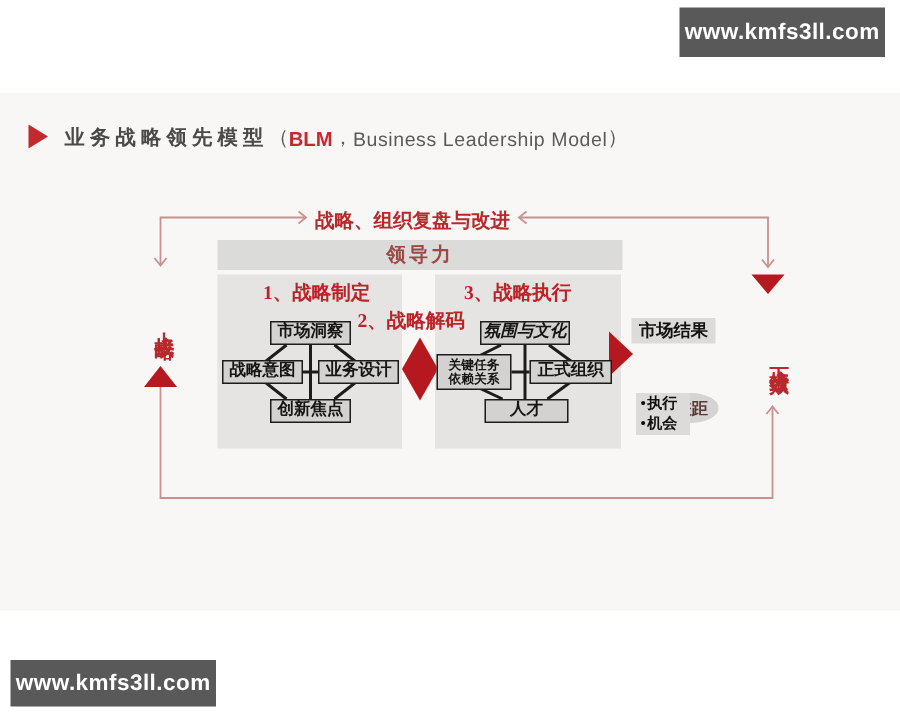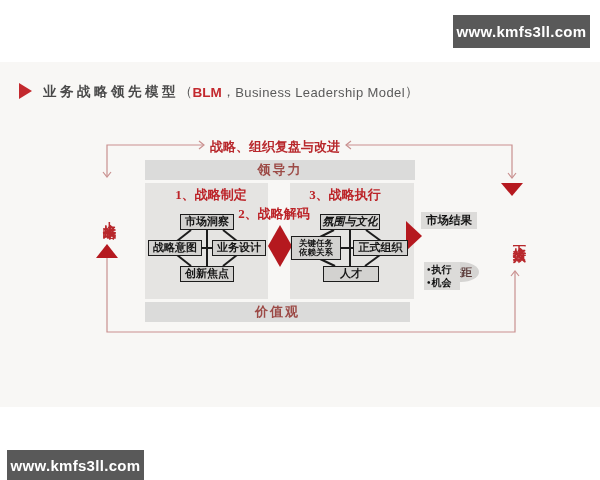--- a/index.html
+++ b/index.html
@@ -7,21 +7,21 @@
   #stage{
     position:relative;width:600px;height:480px;background:#ffffff;overflow:hidden;
     font-family:"Liberation Serif","DejaVu Serif",serif;
   }
   .abs{position:absolute;}
   
   .content-panel{left:0;top:62px;width:600px;height:345px;background:#f8f7f5;z-index:0;}
   
   .wm{background:#595959;color:#ffffff;display:flex;align-items:center;justify-content:center;
       font-family:"Liberation Sans","DejaVu Sans",sans-serif;font-weight:bold;font-size:15px;
-      letter-spacing:.3px;z-index:6;margin-top:10px;}
+      letter-spacing:.3px;z-index:6;}
   .wm-top{left:453px;top:5px;width:137px;height:33px;}
   .wm-bottom{left:7px;top:440px;width:137px;height:31px;}
   
   .title-tri{left:19px;top:83px;width:0;height:0;border-left:13px solid #c3292e;
              border-top:8px solid transparent;border-bottom:8px solid transparent;z-index:2;}
   .title-row{left:43px;top:83px;height:18px;display:flex;align-items:center;z-index:2;
              font-size:13.5px;color:#4f4f4f;white-space:nowrap;}
   .title-cn{letter-spacing:3.5px;font-weight:bold;color:#4a4a4a;}
   .title-paren{color:#5a5a5a;}
   .title-abbr{color:#c3292e;font-weight:bold;font-family:"Liberation Sans","DejaVu Sans",sans-serif;}
@@ -94,23 +94,20 @@
     <span class="title-paren">，</span>
     <span class="title-en">Business Leadership Model</span>
     <span class="title-paren">）</span>
   </div>
 
   <div class="abs bar bar-leadership">
     <span>领导力</span>
   </div>
   <div class="abs panel panel-left"></div>
   <div class="abs panel panel-right"></div>
-  <div class="abs bar bar-values">
-    <span>价值观</span>
-  </div>
 
   <svg class="abs overlay" viewBox="0 0 600 480">
 
     <g stroke="#c9908f" stroke-width="1.2" fill="none">
       <polyline points="107,176 107,145 203,145"></polyline>
       <polyline points="346,145 512,145 512,177"></polyline>
       <polyline points="107,258 107,332 515,332 515,272"></polyline>
       <polyline points="199,141 204,145 199,149"></polyline>
       <polyline points="103,172 107,177 111,172"></polyline>
       <polyline points="351,141 346,145 351,149"></polyline>

